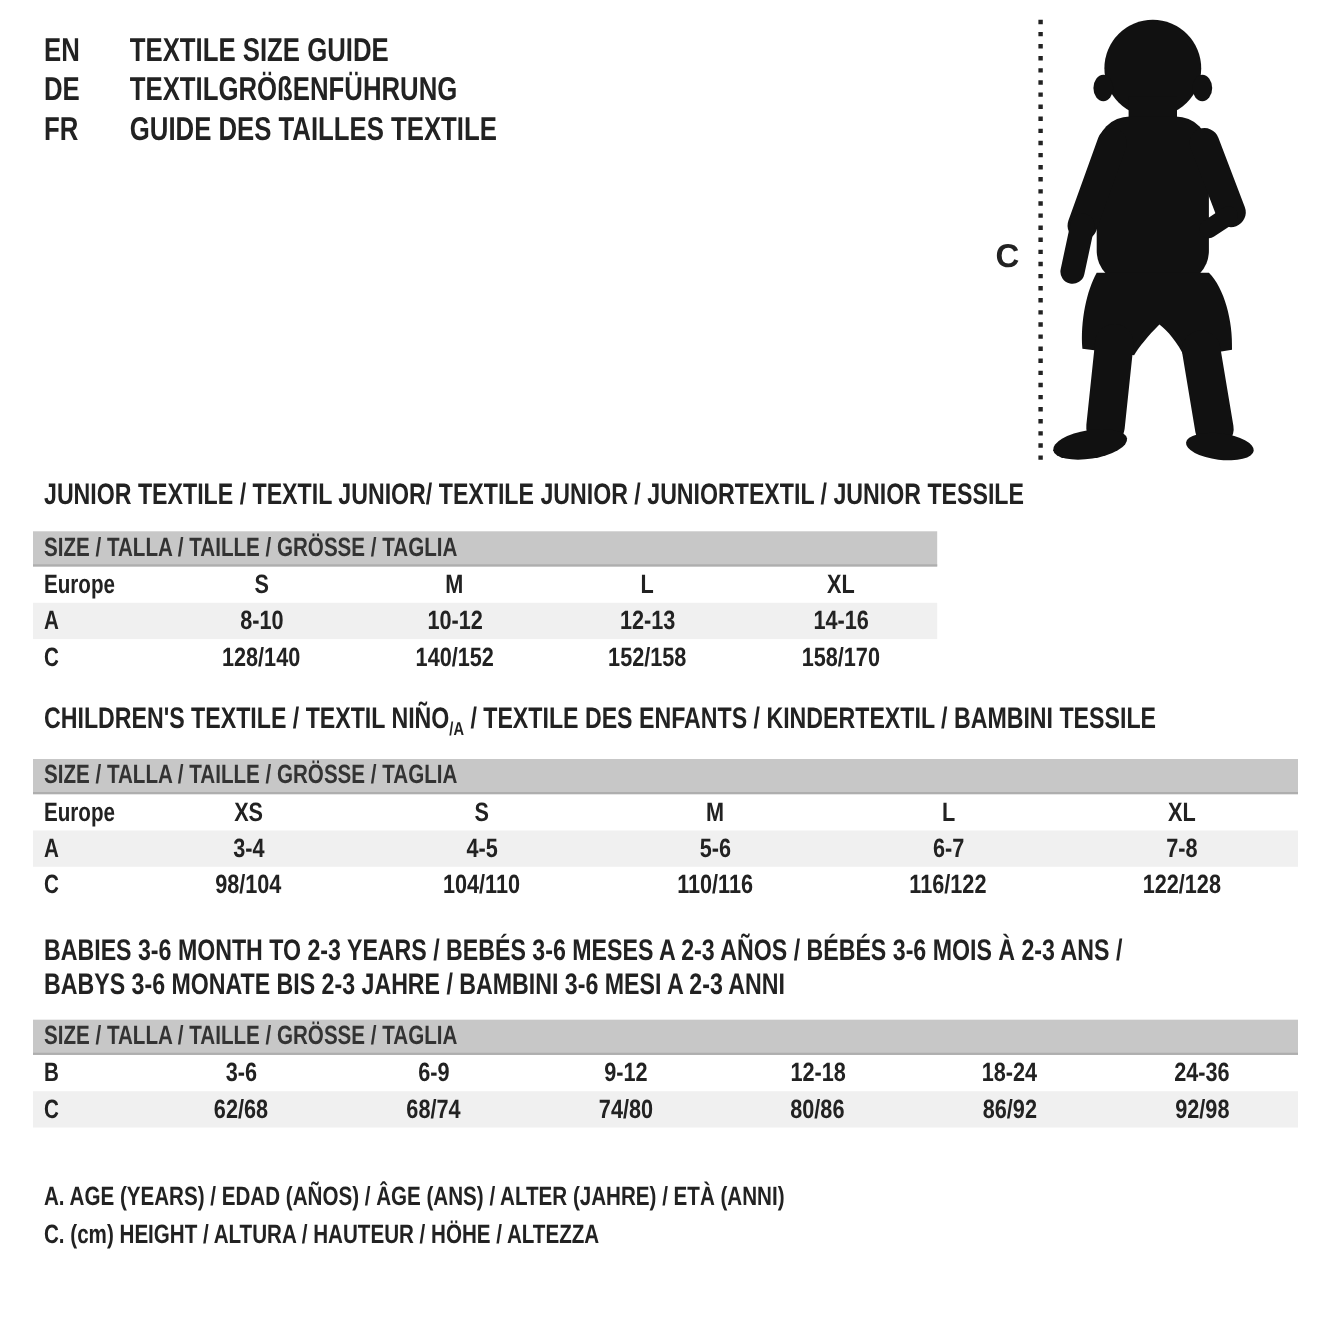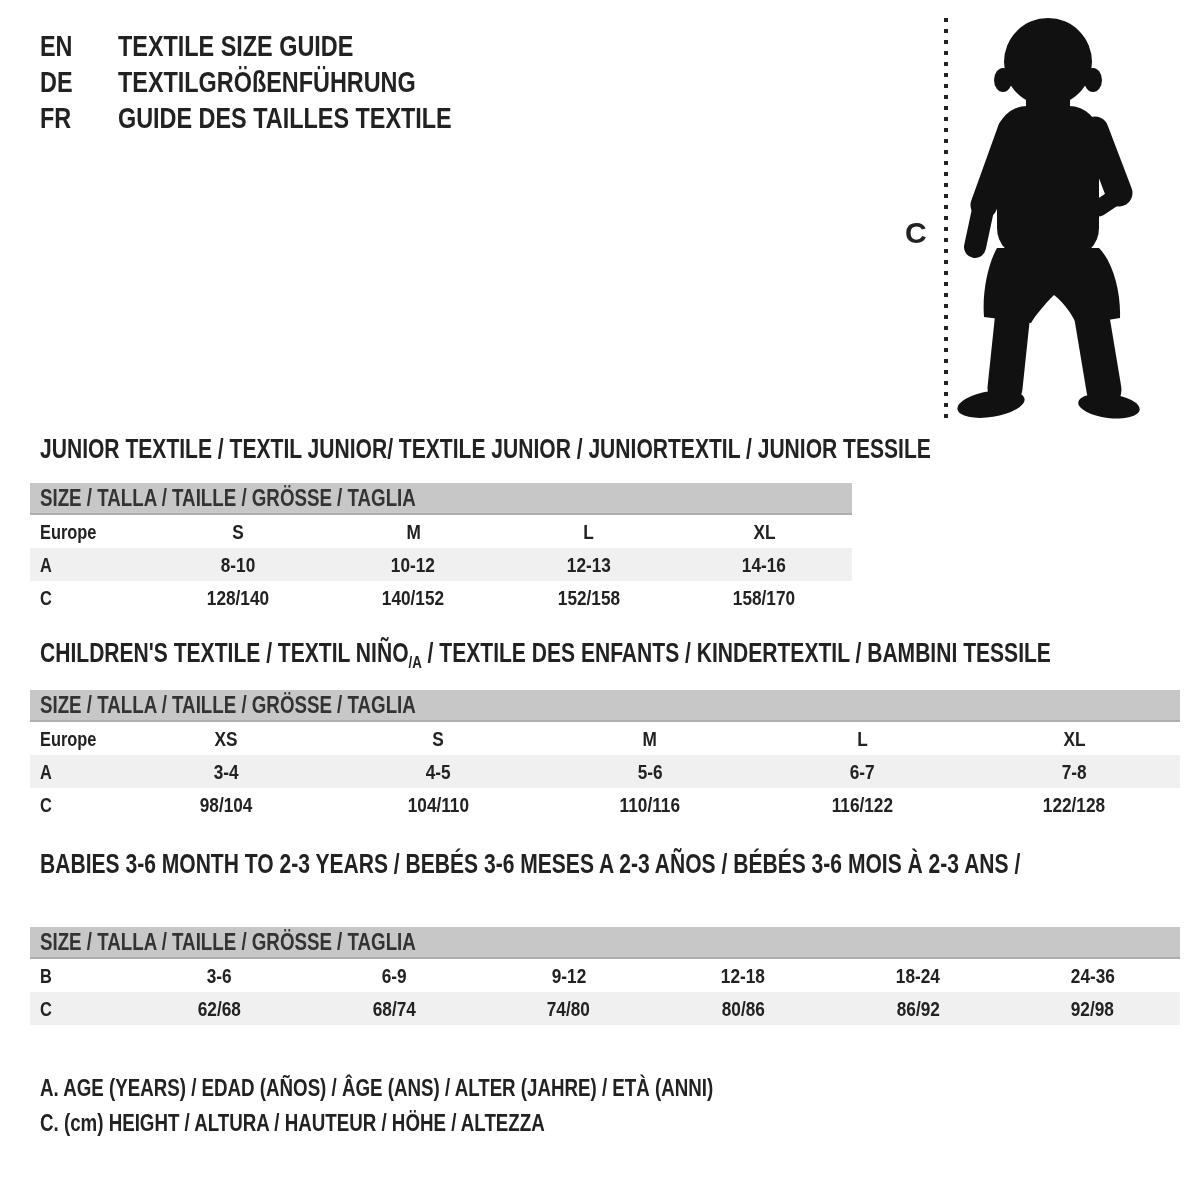--- a/index.html
+++ b/index.html
@@ -20,21 +20,21 @@
   .figure-wrap{position:absolute;left:885px;top:0;width:310px;height:440px;}
 
   
   .sec-title{position:absolute;left:40px;font-size:27px;font-weight:bold;white-space:nowrap;}
   .sub-a{font-size:17px;vertical-align:-6px;font-weight:bold;}
 
   
   .size-table{position:absolute;background:#ffffff;}
   .tbar{height:32px;background:#c7c7c7;border-bottom:2px solid #aeaeae;box-sizing:border-box;
         display:flex;align-items:center;padding-left:10px;font-size:24px;font-weight:bold;color:#333;}
-  .trow{height:33px;display:flex;align-items:center;font-size:21px;font-weight:bold;}
+  .trow{height:33px;display:flex;align-items:center;font-size:24px;font-weight:bold;}
   .trow.shaded{background:#f0f0f0;}
   .tlabel{flex:0 0 auto;padding-left:10px;box-sizing:border-box;text-align:left;}
   .tcell{flex:1 1 0;text-align:center;}
   .w130{width:120px;flex-basis:120px;}
   .w100{width:90px;flex-basis:90px;}
   .w112{width:102px;flex-basis:102px;}
 
   
   .footnotes{position:absolute;left:40px;top:1070px;text-align:center;}
   .fline{height:35px;display:flex;align-items:center;font-size:24px;font-weight:bold;}
@@ -141,20 +141,23 @@
       <span class="tcell"><span class="condc">104/110</span></span>
       <span class="tcell"><span class="condc">110/116</span></span>
       <span class="tcell"><span class="condc">116/122</span></span>
       <span class="tcell"><span class="condc">122/128</span></span>
     </div>
   </div>
 
   <div class="sec-title" style="top:849px;">
     <span class="cond">BABIES 3-6 MONTH TO 2-3 YEARS / BEBÉS 3-6 MESES A 2-3 AÑOS / BÉBÉS 3-6 MOIS À 2-3 ANS /</span>
   </div>
+  <div class="sec-title" style="top:880px;">
+    <span class="cond">BABYS 3-6 MONATE BIS 2-3 JAHRE / BAMBINI 3-6 MESI A 2-3 ANNI</span>
+  </div>
   <div class="size-table" style="left:30px;top:927px;width:1150px;">
     <div class="tbar">
       <span class="cond">SIZE / TALLA / TAILLE / GRÖSSE / TAGLIA</span>
     </div>
     <div class="trow">
       <span class="tlabel w112"><span class="cond">B</span></span>
       <span class="tcell"><span class="condc">3-6</span></span>
       <span class="tcell"><span class="condc">6-9</span></span>
       <span class="tcell"><span class="condc">9-12</span></span>
       <span class="tcell"><span class="condc">12-18</span></span>

